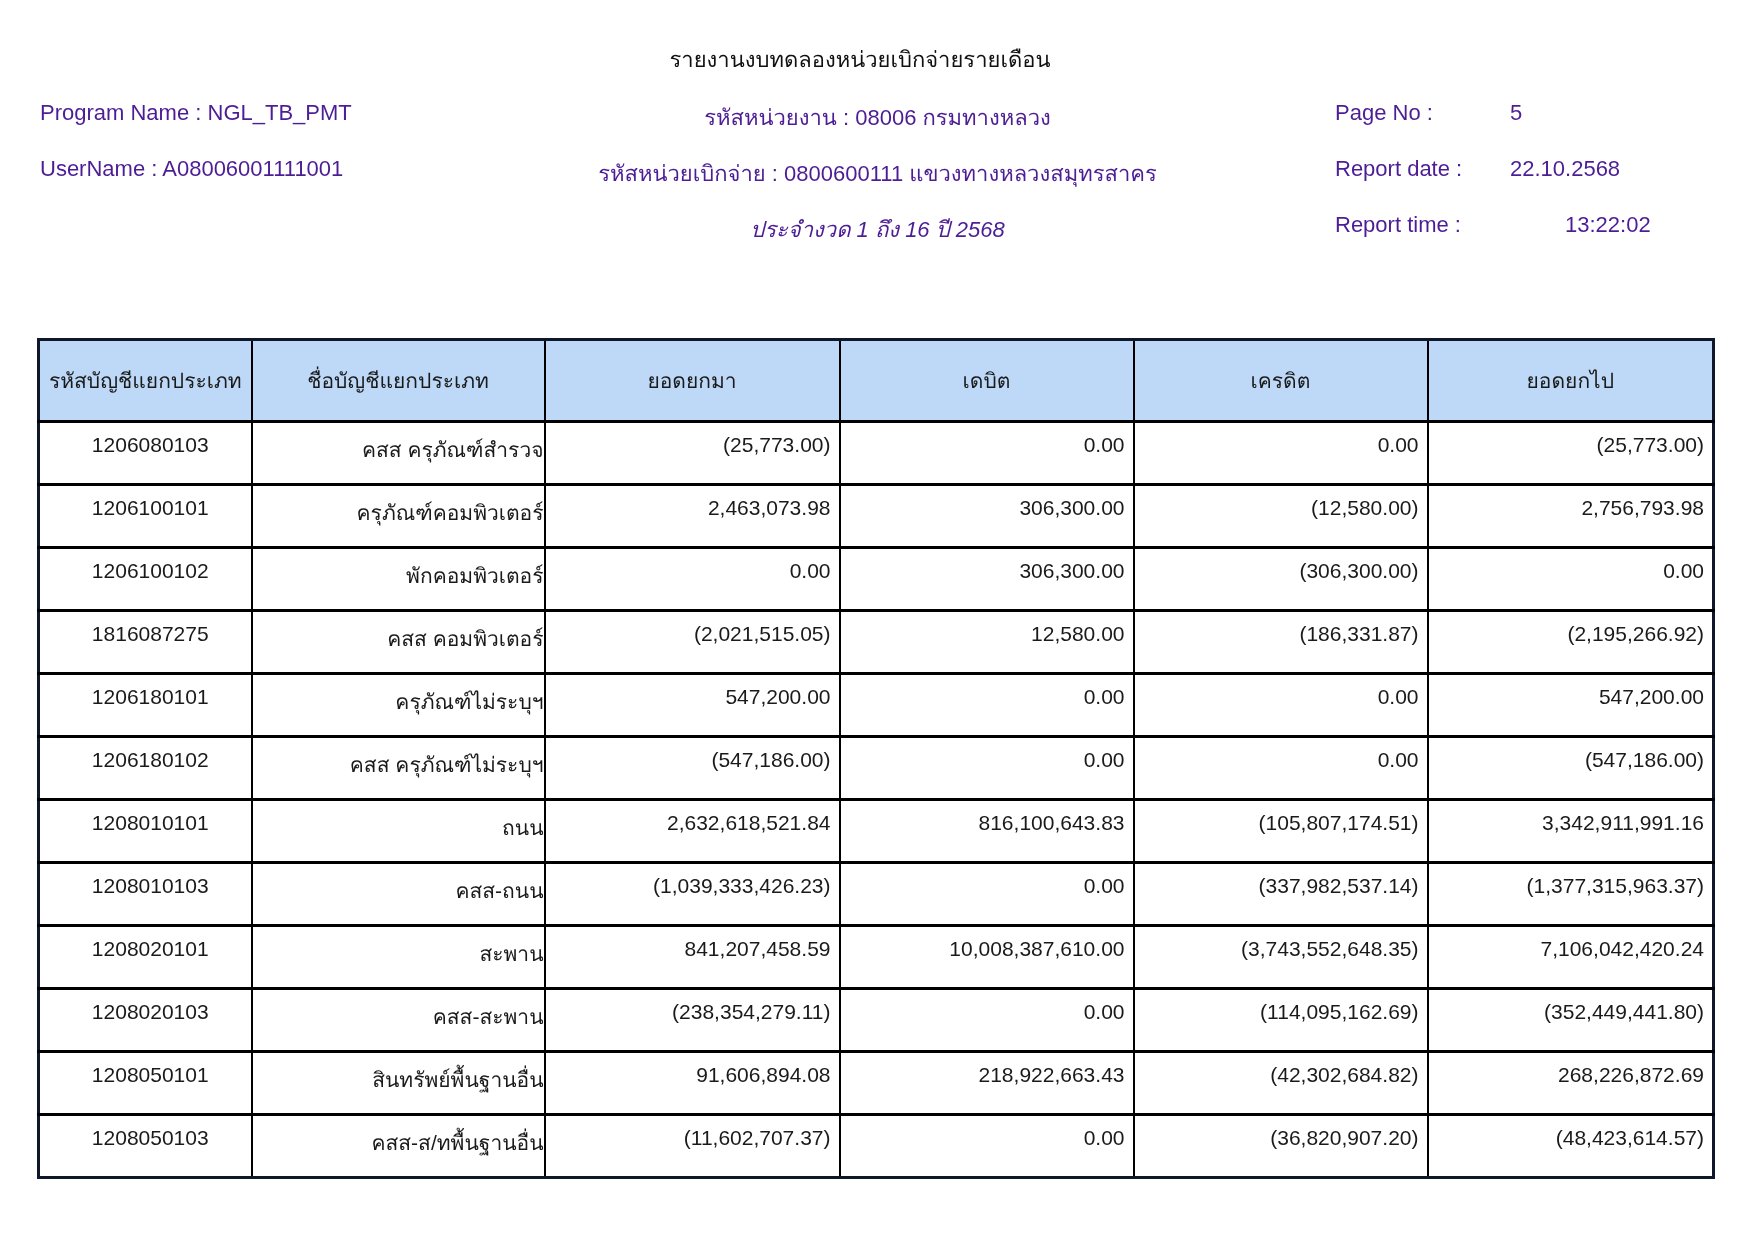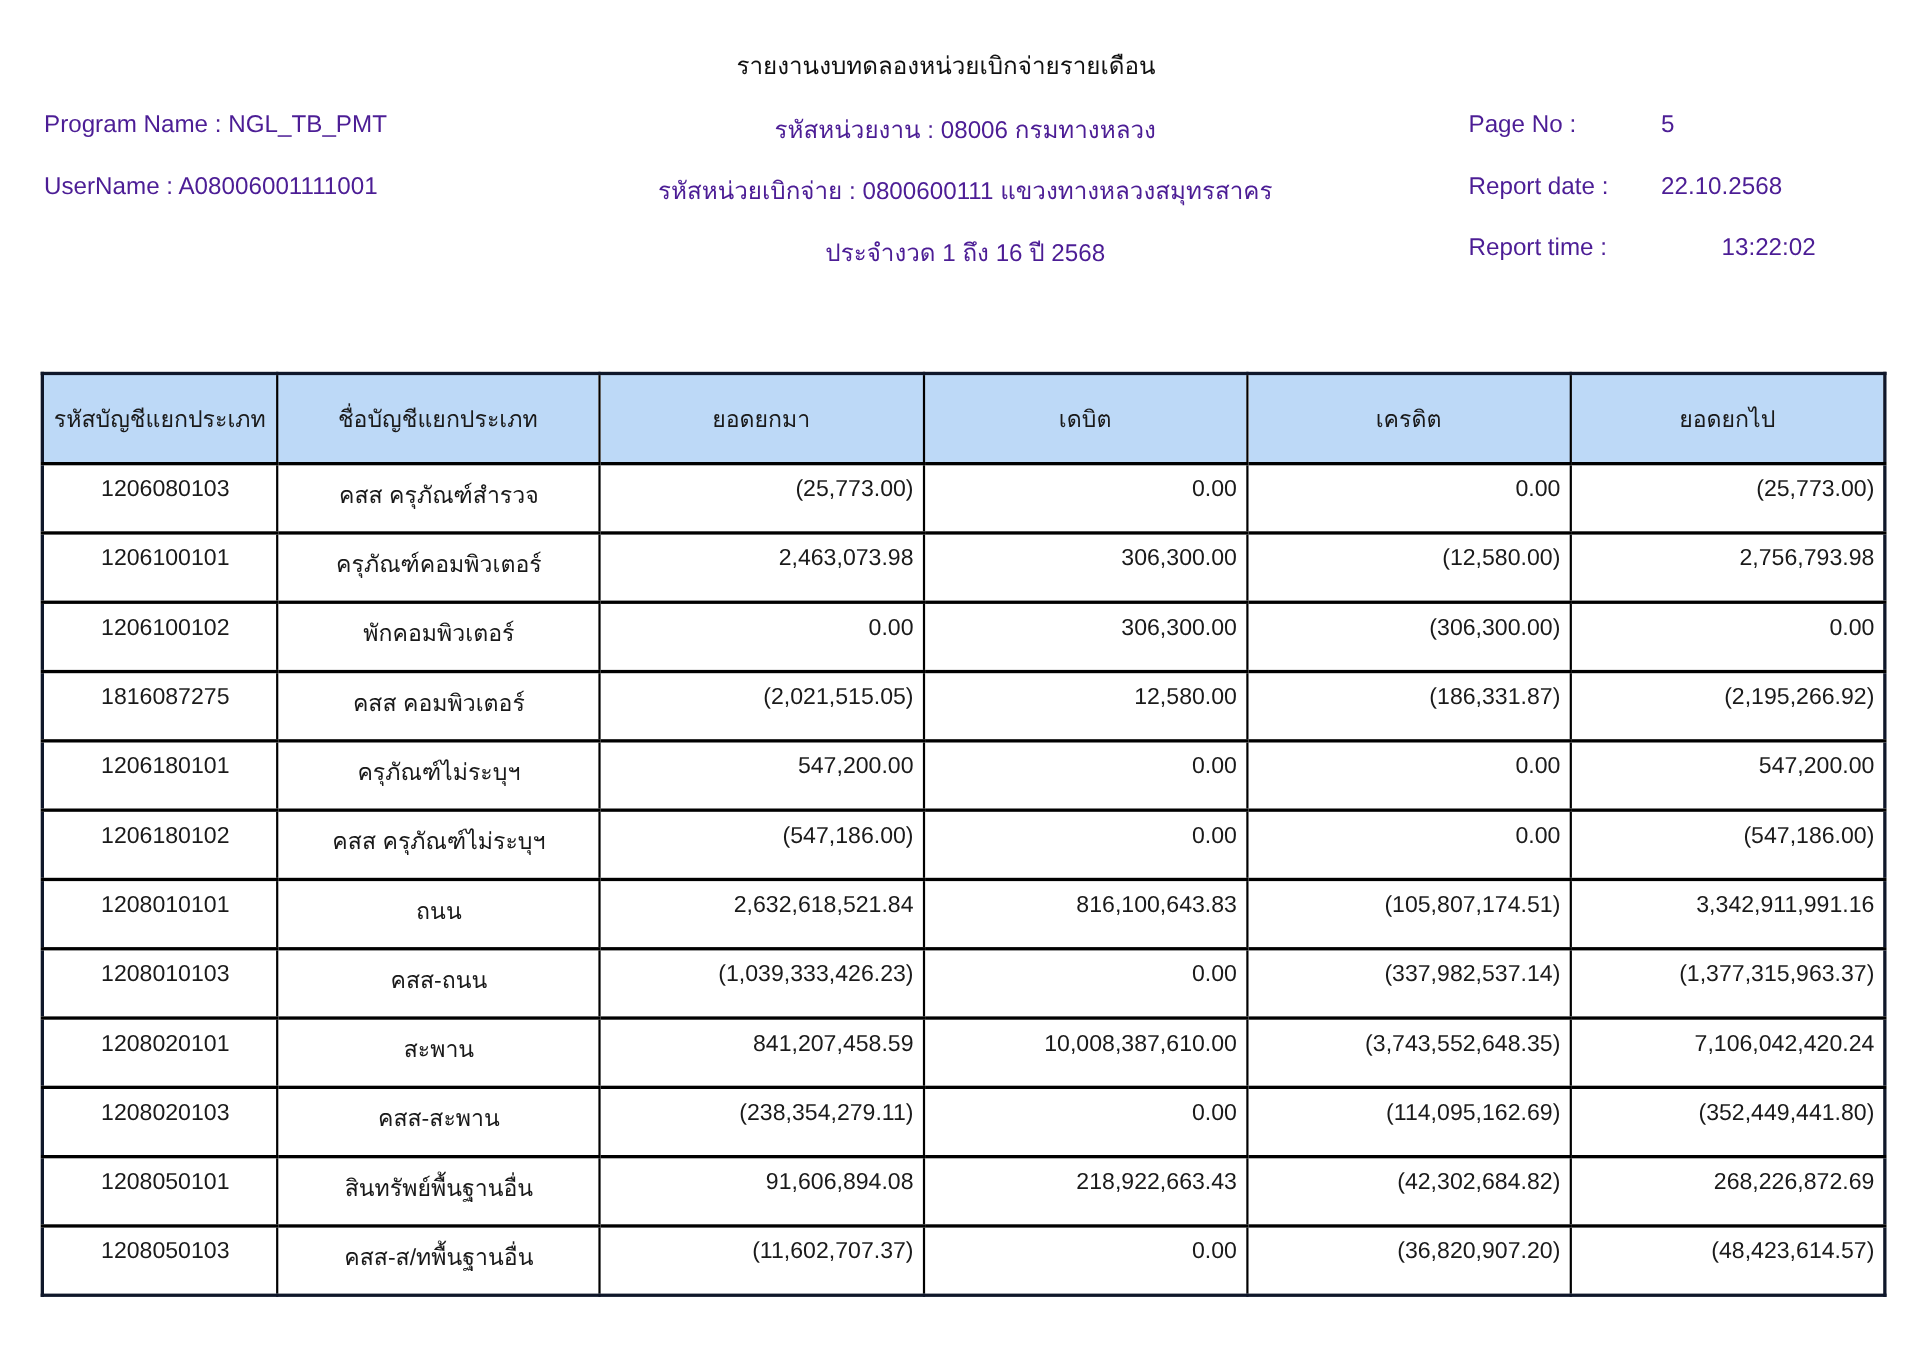--- a/index.html
+++ b/index.html
@@ -25,21 +25,21 @@
     text-align: center;
     font-size: 22px;
     color: #111;
   }
   .hdr-item { position: absolute; font-size: 22px; white-space: nowrap; color: #4c1d95; }
   .hdr-left-1 { left: 40px;  top: 100px; }
   .hdr-left-2 { left: 40px;  top: 156px; }
   .hdr-center { left: 0; width: 1720px; text-align: center; padding-left: 35px; }
   .hdr-c-1 { top: 100px; }
   .hdr-c-2 { top: 156px; }
-  .hdr-c-3 { top: 212px; }
+  .hdr-c-3 { top: 212px; font-style: italic; }
   .hdr-r-label-1 { left: 1335px; top: 100px; }
   .hdr-r-label-2 { left: 1335px; top: 156px; }
   .hdr-r-label-3 { left: 1335px; top: 212px; }
   .hdr-r-val-1 { left: 1510px; top: 100px; }
   .hdr-r-val-2 { left: 1510px; top: 156px; }
   .hdr-r-val-3 { left: 1565px; top: 212px; }
 
   table.tb {
     position: absolute;
     left: 37px;
@@ -70,21 +70,21 @@
   }
   table.tb td {
     height: 63px;
     vertical-align: top;
     padding-top: 10px;
     background: #ffffff;
     border-top-width: 3px;
   }
   table.tb tbody tr:first-child td { border-top-width: 3px; }
   td.cell-code { text-align: center; padding-left: 10px; margin-left: 48px; }
-  td.cell-name { text-align: center; padding-left: 2px; }
+  td.cell-name { text-align: right; padding-left: 2px; }
   td.cell-num  { text-align: right; padding-right: 8px; }
   table.tb { border: 3px solid #0f172a; }
 </style>
 </head>
 <body>
 
 <div class="page">
 
   <div class="report-title">รายงานงบทดลองหน่วยเบิกจ่ายรายเดือน</div>
 

